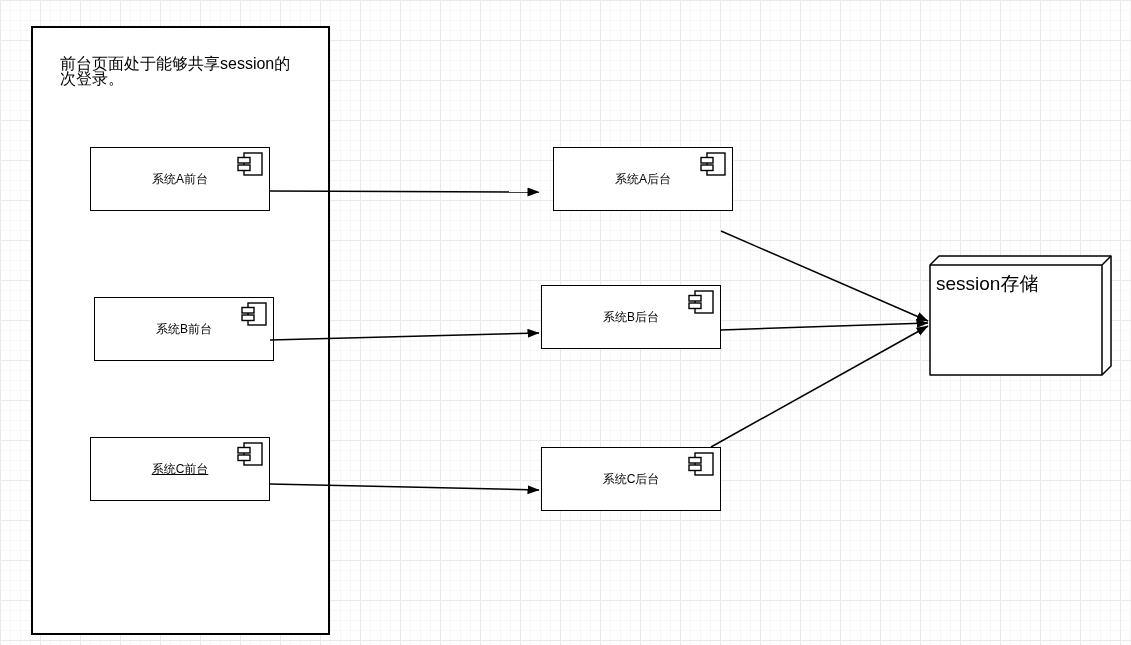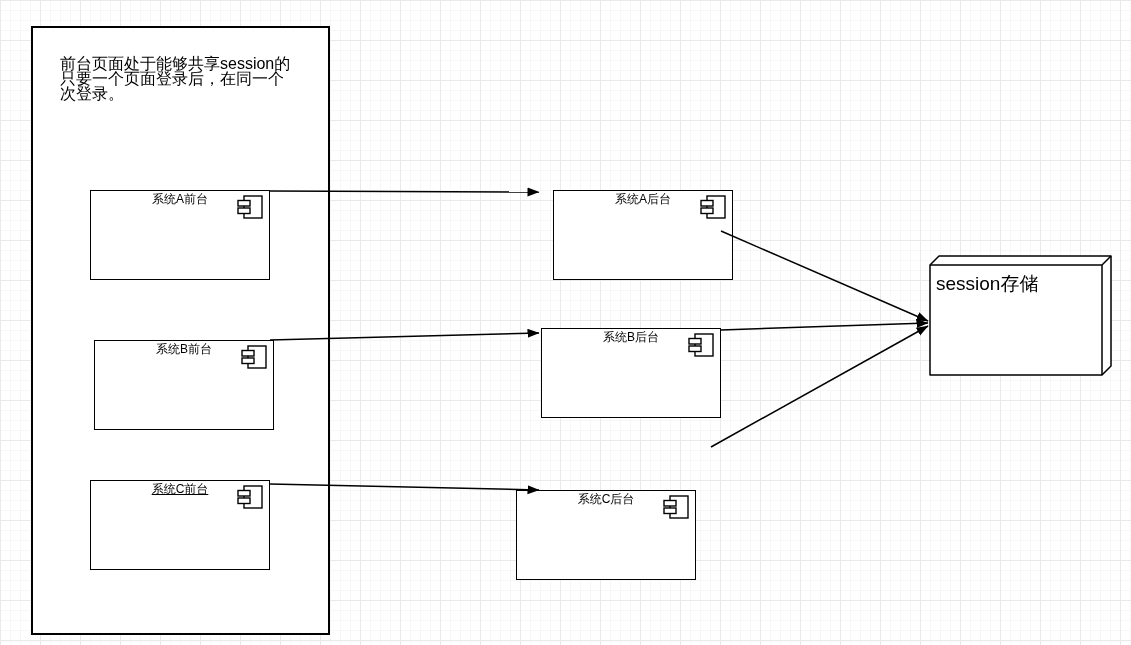--- a/index.html
+++ b/index.html
@@ -33,44 +33,44 @@
     width: 256px;
     font-size: 16px;
     line-height: 15px;
     color: #000;
     z-index: 2;
     margin-top: 13px;
   }
 
   .node {
     position: absolute;
-    width: 180px; height: 90px;
+    width: 180px; height: 64px;
     background: #ffffff;
     border: 1.5px solid #000;
     display: flex;
+    align-items: center;
     justify-content: center;
     z-index: 3;
-    margin-top: 43px;
   }
   .node .node-label {
     font-size: 12px;
     color: #000;
     text-align: center;
   }
   .comp-icon {
     position: absolute;
     top: 4px; right: 6px;
   }
 
   #front-a { left: 90px;  top: 147px; }
   #front-b { left: 94px;  top: 297px; }
   #front-c { left: 90px;  top: 437px; text-decoration: underline; }
   #back-a  { left: 553px; top: 147px; }
   #back-b  { left: 541px; top: 285px; }
-  #back-c  { left: 516px; top: 447px; }
+  #back-c  { left: 541px; top: 447px; }
 
   .overlay {
     position: absolute;
     left: 0; top: 0;
     width: 1131px; height: 645px;
     z-index: 4;
     pointer-events: none;
   }
   .overlay line, .overlay g { pointer-events: stroke; }
 
@@ -84,21 +84,20 @@
   }
 </style>
 </head>
 <body>
 
 <div class="canvas">
 
   <div class="group-box"></div>
   <div class="note">
     <div>前台页面处于能够共享session的</div>
-    <div>只要一个页面登录后，在同一个</div>
     <div>次登录。</div>
   </div>
 
   <div class="node" id="front-a">
     <svg class="comp-icon" width="26" height="24" viewBox="0 0 26 24">
       <rect x="7" y="1" width="18" height="22" fill="#fff" stroke="#000" stroke-width="1.4"></rect>
       <rect x="1" y="5.5" width="12" height="5.5" fill="#fff" stroke="#000" stroke-width="1.4"></rect>
       <rect x="1" y="13" width="12" height="5.5" fill="#fff" stroke="#000" stroke-width="1.4"></rect>
     </svg>
     <span class="node-label">系统A前台</span>

